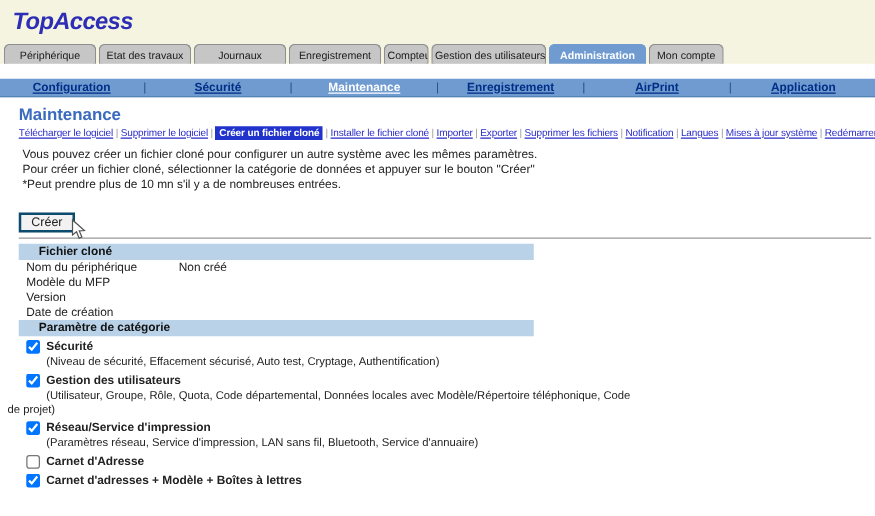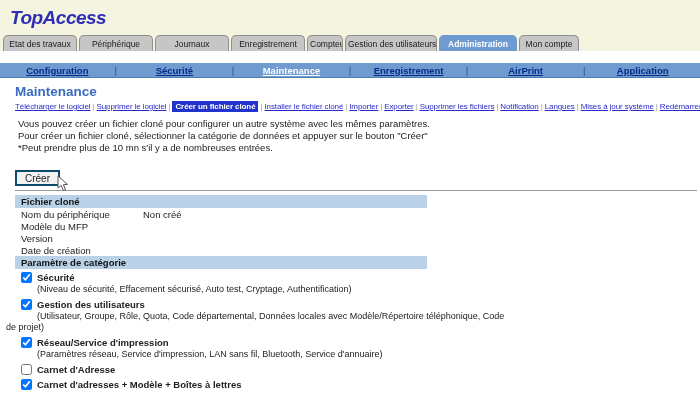--- a/index.html
+++ b/index.html
@@ -44,43 +44,43 @@
   .btn-row { margin-top:14px; position:relative; height:17px; }
   .create-btn {
     font-family:"Liberation Sans", sans-serif; font-size:10px; color:#222222;
     background:#f2f2f2; border:2px solid #0c4a6e; padding:1px 8px; height:16px; cursor:pointer;
   }
   .cursor-icon { position:absolute; left:42px; top:7px; }
 
   .divider { border-top:1px solid #999999; margin:5px 2px 4px 0; width:682px; }
 
   .panel { width:412px; }
-  .section-header { background:#b9d2e8; font-size:9.5px; font-weight:bold; color:#111111; padding:1px 6px; height:13px; }
+  .section-header { background:#b9d2e8; font-size:9.5px; font-weight:bold; color:#111111; padding:1px 16px; height:13px; }
   .kv-row { display:flex; font-size:9.5px; color:#222222; padding:0 6px; height:12px; align-items:flex-end; }
   .kv-label { width:122px; }
 
   .cat-list { margin-top:1px; }
   .cat-item { margin:2px 0 3px; }
   .cat-head { display:flex; align-items:center; font-size:9.5px; font-weight:bold; color:#222222; padding-left:6px; height:12px; }
   .cat-head input { width:11px; height:11px; margin-right:5px; }
   .cat-desc {
     font-size:9px; color:#222222; line-height:11px; max-width:505px;
     margin-left:-9px; text-indent:31px; margin-top:1px;
   }
 </style>
 </head>
 <body>
 
 <div class="masthead">
   <div class="logo-row">
     <span class="logo">TopAccess</span>
   </div>
   <div class="tab-row">
+    <div class="tab" style="width:74px">Périphérique</div>
     <div class="tab" style="width:74px">Etat des travaux</div>
-    <div class="tab" style="width:74px">Périphérique</div>
     <div class="tab" style="width:74px">Journaux</div>
     <div class="tab" style="width:74px">Enregistrement</div>
     <div class="tab" style="width:36px">Compteur</div>
     <div class="tab" style="width:92px">Gestion des utilisateurs</div>
     <div class="tab active" style="width:78px">Administration</div>
     <div class="tab" style="width:60px">Mon compte</div>
   </div>
 </div>
 
 <div class="subnav">

